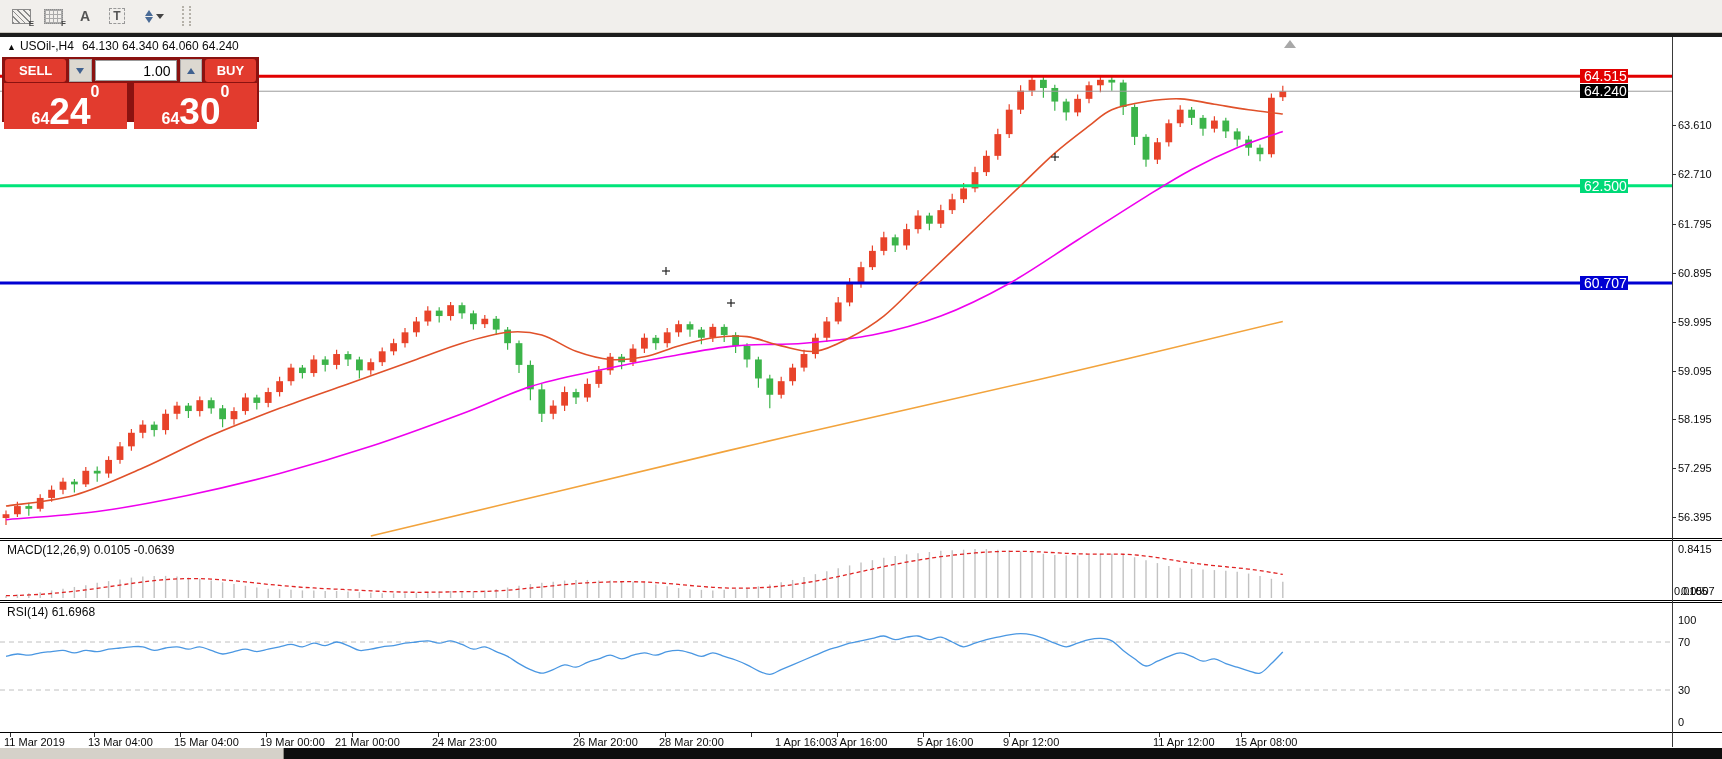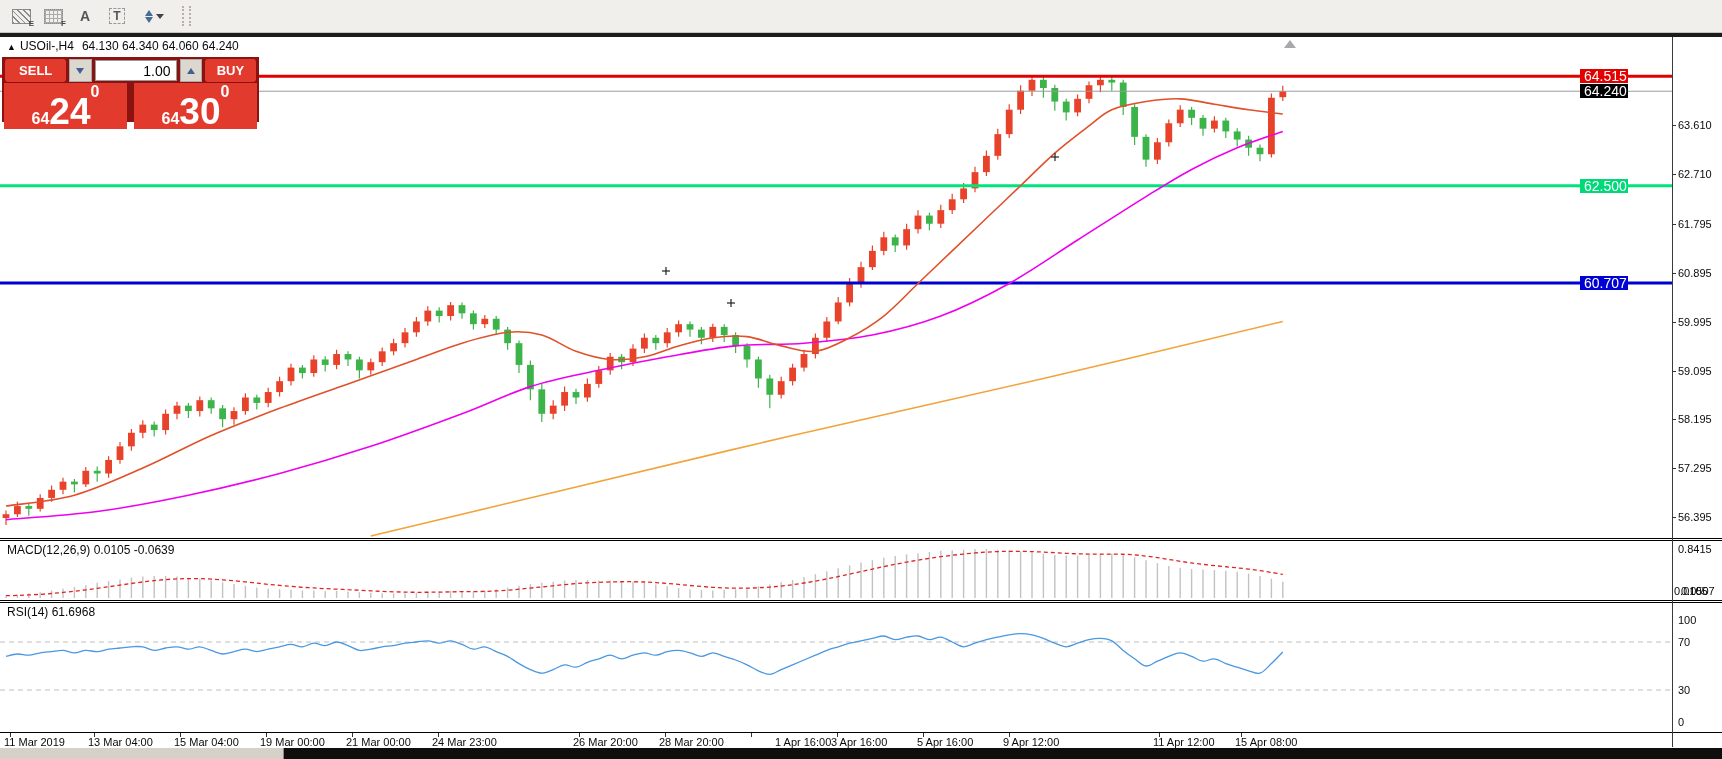--- a/index.html
+++ b/index.html
@@ -536,21 +536,21 @@
   <div id="time-axis">
       <div class="t-tick" style="left: 10px;"></div>
       <div class="t-label" style="left: 4px;">11 Mar 2019</div>
       <div class="t-tick" style="left: 94px;"></div>
       <div class="t-label" style="left: 88px;">13 Mar 04:00</div>
       <div class="t-tick" style="left: 180px;"></div>
       <div class="t-label" style="left: 174px;">15 Mar 04:00</div>
       <div class="t-tick" style="left: 266px;"></div>
       <div class="t-label" style="left: 260px;">19 Mar 00:00</div>
       <div class="t-tick" style="left: 352px;"></div>
-      <div class="t-label" style="left: 346px;">21 Mar 00:00</div>
+      <div class="t-label" style="left: 335px;">21 Mar 00:00</div>
       <div class="t-tick" style="left: 438px;"></div>
       <div class="t-label" style="left: 432px;">24 Mar 23:00</div>
       <div class="t-tick" style="left: 579px;"></div>
       <div class="t-label" style="left: 573px;">26 Mar 20:00</div>
       <div class="t-tick" style="left: 665px;"></div>
       <div class="t-label" style="left: 659px;">28 Mar 20:00</div>
       <div class="t-tick" style="left: 751px;"></div>
       <div class="t-label" style="left: 775px;">1 Apr 16:00</div>
       <div class="t-tick" style="left: 837px;"></div>
       <div class="t-label" style="left: 831px;">3 Apr 16:00</div>

